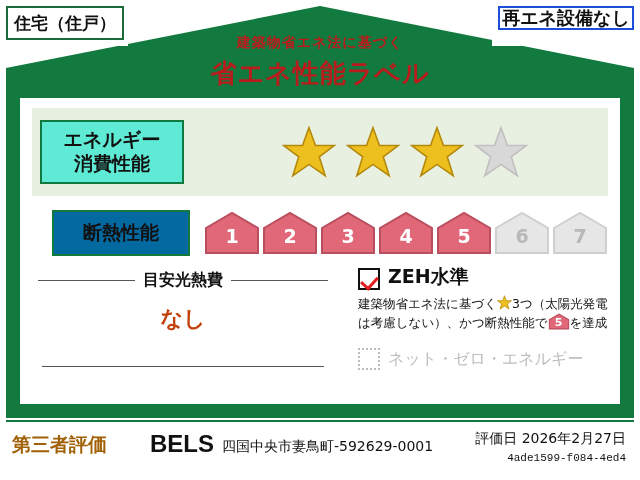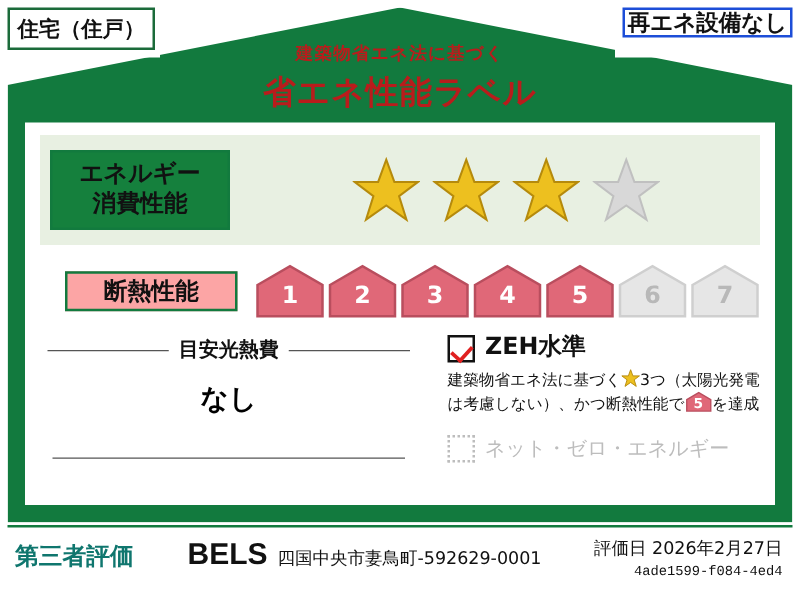--- a/index.html
+++ b/index.html
@@ -71,41 +71,41 @@
 
   
   .row-energy{
     position:absolute;left:12px;top:10px;width:576px;height:88px;
     background:#e8f0e2;
     display:flex;align-items:center;
     box-sizing:border-box;
   }
   .cap-box{
     width:144px;margin-left:8px;
-    border:2px solid #127a3e;background:#15803d;
+    border:2px solid #127a3e;background:#5eead4;
     height:64px;
     display:flex;flex-direction:column;align-items:center;justify-content:center;
     font-size:19px;font-weight:bold;color:#111;line-height:1.25;
     box-sizing:border-box;
   }
   .stars{
     flex:1;display:flex;align-items:center;justify-content:center;gap:10px;
     padding-left:18px;
   }
   .star{width:54px;height:54px;display:block;}
 
   
   .row-insul{
     position:absolute;left:12px;top:104px;width:576px;height:62px;
     display:flex;align-items:center;
   }
   .cap-box2{
     width:144px;margin-left:20px;
-    border:2px solid #127a3e;background:#fca5a5;
-    height:32px;
+    border:2px solid #127a3e;background:#0369a1;
+    height:46px;
     display:flex;align-items:center;justify-content:center;
     font-size:19px;font-weight:bold;color:#111;
     box-sizing:border-box;
   }
   .grades{
     flex:1;display:flex;align-items:center;justify-content:flex-start;
     padding-left:14px;gap:2px;
   }
   .grade{
     position:relative;width:56px;height:46px;
@@ -121,21 +121,21 @@
 
   
   .cost-head{
     position:absolute;left:18px;top:172px;width:290px;
     display:flex;align-items:center;gap:8px;
     font-size:16px;font-weight:bold;color:#111;
   }
   .cost-head .rule{flex:1;height:1px;background:#555;}
   .cost-val{
     position:absolute;left:18px;top:206px;width:290px;text-align:center;
-    font-size:22px;font-weight:bold;color:#000000;
+    font-size:22px;font-weight:bold;color:#c2410c;
   }
   .cost-rule2{
     position:absolute;left:22px;top:268px;width:282px;height:1px;background:#555;
   }
 
   
   .zeh-head{
     position:absolute;left:338px;top:166px;
     display:flex;align-items:flex-end;gap:8px;
   }
@@ -175,21 +175,21 @@
 
   
   .footer{
     position:absolute;left:0;top:420px;width:640px;height:60px;background:#ffffff;
   }
   .footer-line{
     position:absolute;left:6px;top:0px;width:628px;height:2px;background:#127a3e;
   }
   .f-eval{
     position:absolute;left:12px;top:12px;
-    font-size:19px;font-weight:bold;color:#0f766e;letter-spacing:0px;
+    font-size:19px;font-weight:bold;color:#a16207;letter-spacing:0px;
   }
   .f-bels{
     position:absolute;left:150px;top:10px;
     font-size:24px;font-weight:bold;color:#111;font-family:"Liberation Sans",sans-serif;
   }
   .f-addr{
     position:absolute;left:222px;top:18px;
     font-size:14px;color:#111;
   }
   .f-date{

